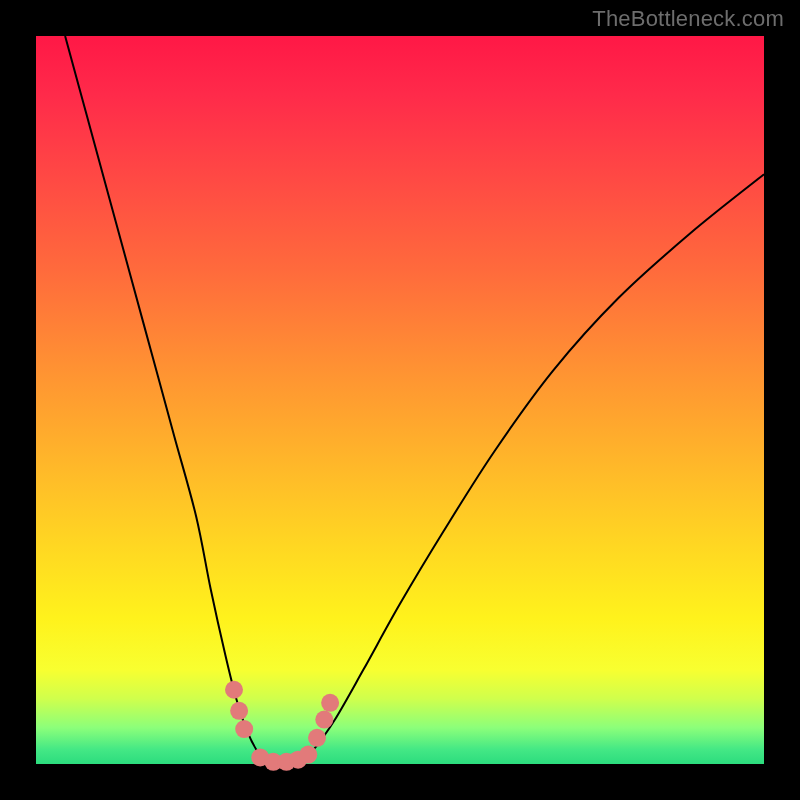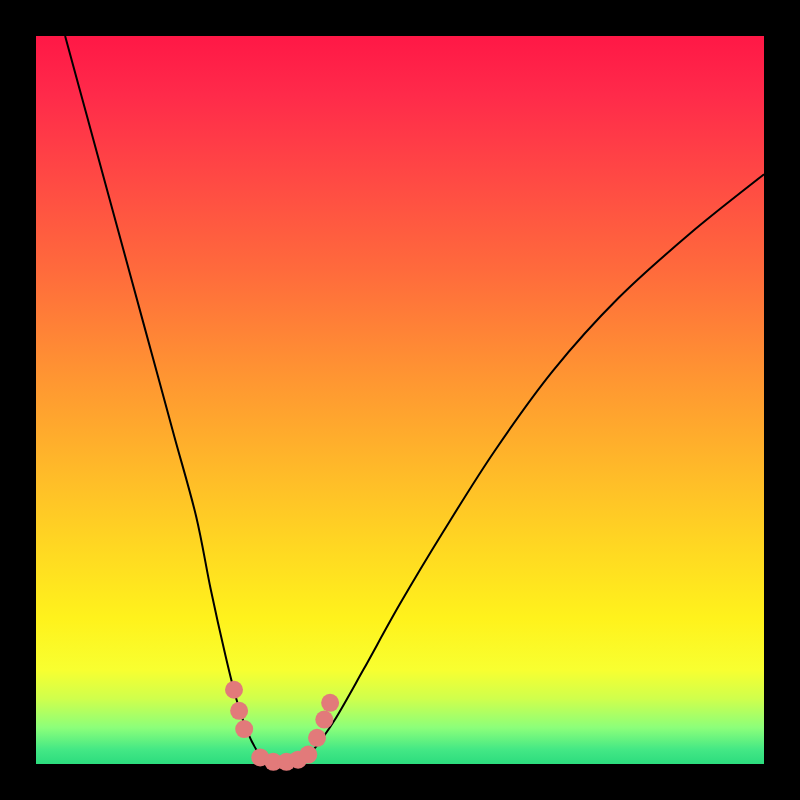--- a/index.html
+++ b/index.html
@@ -59,20 +59,21 @@
     width: 728px;
     height: 728px;
     overflow: visible;
   }
 </style>
 </head>
 <body>
 
 <div class="frame">
 
+  <div class="watermark">TheBottleneck.com</div>
 
   <div class="plot-area">
     <svg class="curves" viewBox="0 0 728 728">
       <g id="curve-layer">
           <path d="M 29.12 0 C 32.760000000000005 13.346666666666673, 43.68000000000001 53.38666666666671, 50.96000000000001 80.08000000000004 C 58.24000000000001 106.77333333333337, 65.52 133.46666666666664, 72.8 160.15999999999997 C 80.08 186.8533333333333, 87.36 213.54666666666662, 94.64 240.23999999999995 C 101.92 266.9333333333333, 109.2 293.6266666666666, 116.48 320.31999999999994 C 123.76 347.01333333333326, 131.04 373.70666666666665, 138.32 400.4 C 145.6 427.0933333333333, 154.09333333333333 455, 160.16 480.48 C 166.22666666666666 505.96000000000004, 169.86666666666667 530.2266666666667, 174.72 553.28 C 179.57333333333332 576.3333333333333, 185.03333333333333 600.5999999999999, 189.28 618.8 C 193.52666666666667 637, 196.56000000000003 649.74, 200.20000000000002 662.48 C 203.84 675.22, 207.48 686.2613333333334, 211.11999999999998 695.24 C 214.75999999999996 704.2186666666666, 218.39999999999998 710.8919999999999, 222.04 716.352 C 225.68 721.812, 231.14000000000001 726.0586666666667, 232.96 728" fill="none" stroke="#000000" stroke-width="2"></path>
           <path d="M 262.08 728 C 264.50666666666666 725.816, 270.5733333333333 722.1759999999999, 276.64 714.896 C 282.70666666666665 707.616, 289.9866666666666 697.9093333333334, 298.47999999999996 684.32 C 306.9733333333333 670.7306666666667, 316.68 652.7733333333333, 327.6 633.36 C 338.52000000000004 613.9466666666667, 350.6533333333333 590.8933333333334, 364 567.84 C 377.3466666666667 544.7866666666666, 391.90666666666675 520.52, 407.68000000000006 495.03999999999996 C 423.4533333333334 469.55999999999995, 440.44 441.6533333333333, 458.64 414.96 C 476.84 388.26666666666665, 496.25333333333333 360.36, 516.88 334.88 C 537.5066666666667 309.4, 559.3466666666666 285.1333333333333, 582.4 262.08 C 605.4533333333334 239.02666666666667, 630.9333333333334 217.18666666666672, 655.2 196.56000000000006 C 679.4666666666667 175.9333333333334, 715.8666666666667 148.0266666666666, 728 138.31999999999994" fill="none" stroke="#000000" stroke-width="2"></path>
           <path d="M 232.96 728 C 234.78 728, 240.8466666666667 728, 243.88000000000002 728 C 246.91333333333336 728, 248.12666666666664 728, 251.15999999999997 728 C 254.1933333333333 728, 260.26 728, 262.08 728" fill="none" stroke="#000000" stroke-width="0"></path>
         </g>
       <g id="marker-layer">
           <circle cx="198.01600000000002" cy="653.744" r="9" fill="#e27a7a"></circle>

